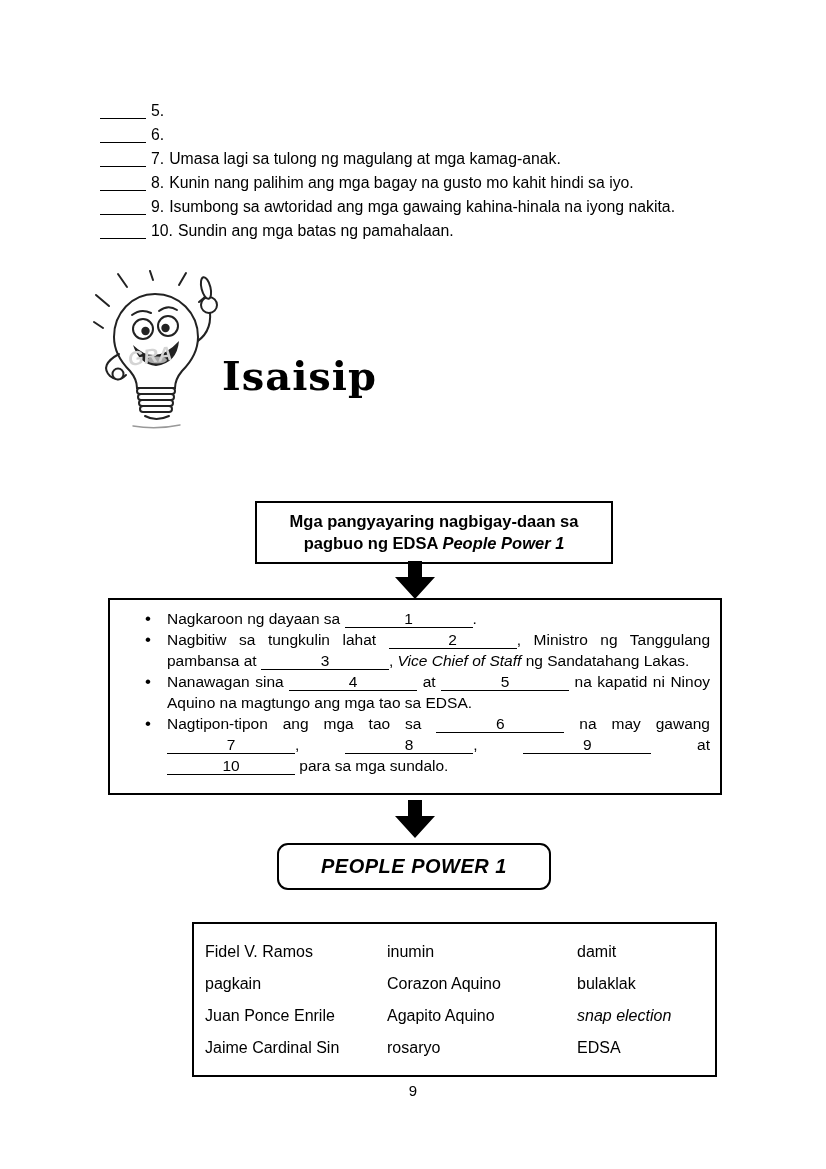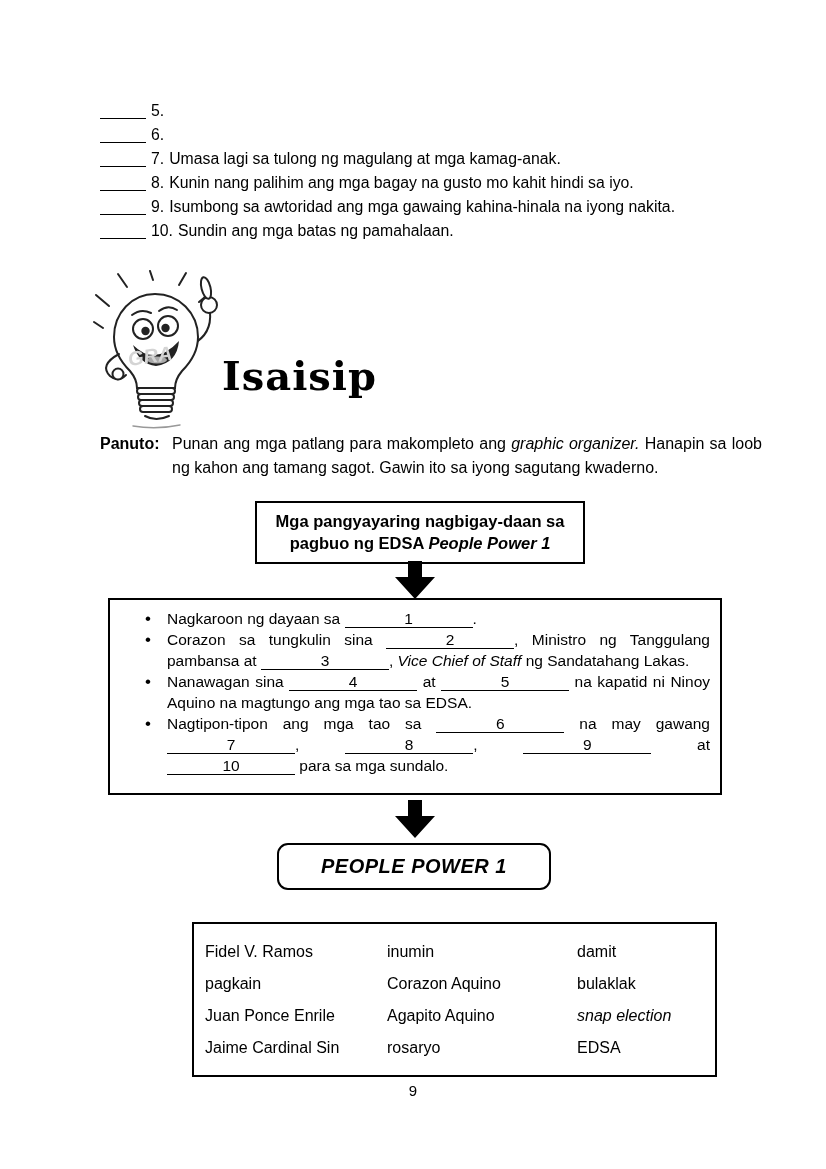--- a/index.html
+++ b/index.html
@@ -26,21 +26,21 @@
     font-weight:bold;
     font-size:40px;line-height:48px;letter-spacing:1px;
   }
   
   .panuto{position:absolute;left:100px;top:432px;width:662px;display:flex;font-size:16px;line-height:23.5px;}
   .panuto-label{flex:none;font-weight:bold;width:66px;margin-right:6px;}
   .panuto-text{flex:1;text-align:justify;}
   .it{font-style:italic;}
   
   .topbox{
-    position:absolute;left:255px;top:501px;width:330px;box-sizing:border-box;
+    position:absolute;left:255px;top:501px;width:358px;box-sizing:border-box;
     border:2px solid #000;padding:7px 6px 8px 6px;
     text-align:center;font-weight:bold;font-size:16.5px;line-height:22px;
   }
   .arrow{position:absolute;left:395px;width:40px;height:38px;}
   .arrow1{top:561px;}
   .arrow2{top:800px;}
   .mainbox{
     position:absolute;left:108px;top:598px;width:614px;height:197px;box-sizing:border-box;
     border:2px solid #000;
   }
@@ -147,40 +147,36 @@
       <rect x="45" y="124" width="36" height="6" rx="3" fill="#fff"></rect>
       <rect x="46" y="130" width="34" height="6" rx="3" fill="#fff"></rect>
       <rect x="47" y="136" width="32" height="6" rx="3" fill="#fff"></rect>
       <path d="M52 146 Q63 152 76 146" fill="none"></path>
       <path d="M40 156 Q63 160 87 155" fill="none" stroke="#999" stroke-width="1.5"></path>
     </svg>
   </div>
 
   <div class="section-title">Isaisip</div>
 
-  <div class="panuto">
-    <span class="panuto-label">Panuto:</span>
-    <span class="panuto-text"><span>Punan ang mga patlang para makompleto ang </span><span class="it">graphic organizer.</span><span> Hanapin sa loob ng kahon ang tamang sagot. Gawin ito sa iyong sagutang kwaderno.</span></span>
-  </div>
 
   <div class="topbox">
     <span>Mga pangyayaring nagbigay-daan sa</span><br>
     <span>pagbuo ng EDSA </span><span class="it">People Power 1</span>
   </div>
 
   <div class="arrow arrow1">
     <svg width="40" height="38" viewBox="0 0 40 38">
         <path d="M13 0 H27 V16 H40 L20 38 L0 16 H13 Z" fill="#000"></path>
       </svg>
   </div>
 
   <div class="mainbox">
     <ul>
       <li><span>Nagkaroon ng dayaan sa </span><span class="blank"><span>1</span></span><span>.</span></li>
-      <li><span>Corazon sa tungkulin sina </span><span class="blank"><span>2</span></span><span>, Ministro ng Tanggulang pambansa at </span><span class="blank"><span>3</span></span><span>, </span><span class="it">Vice Chief of Staff</span><span> ng Sandatahang Lakas.</span></li>
+      <li><span>Nagbitiw sa tungkulin lahat </span><span class="blank"><span>2</span></span><span>, Ministro ng Tanggulang pambansa at </span><span class="blank"><span>3</span></span><span>, </span><span class="it">Vice Chief of Staff</span><span> ng Sandatahang Lakas.</span></li>
       <li><span>Nanawagan sina </span><span class="blank"><span>4</span></span><span> at </span><span class="blank"><span>5</span></span><span> na kapatid ni Ninoy Aquino na magtungo ang mga tao sa EDSA.</span></li>
       <li><span>Nagtipon-tipon ang mga tao sa </span><span class="blank"><span>6</span></span><span> na may gawang </span><span class="blank"><span>7</span></span><span>, </span><span class="blank"><span>8</span></span><span>, </span><span class="blank"><span>9</span></span><span> at </span><span class="blank"><span>10</span></span><span> para sa mga sundalo.</span></li>
     </ul>
   </div>
 
   <div class="arrow arrow2">
     <svg width="40" height="38" viewBox="0 0 40 38">
         <path d="M13 0 H27 V16 H40 L20 38 L0 16 H13 Z" fill="#000"></path>
       </svg>
   </div>

